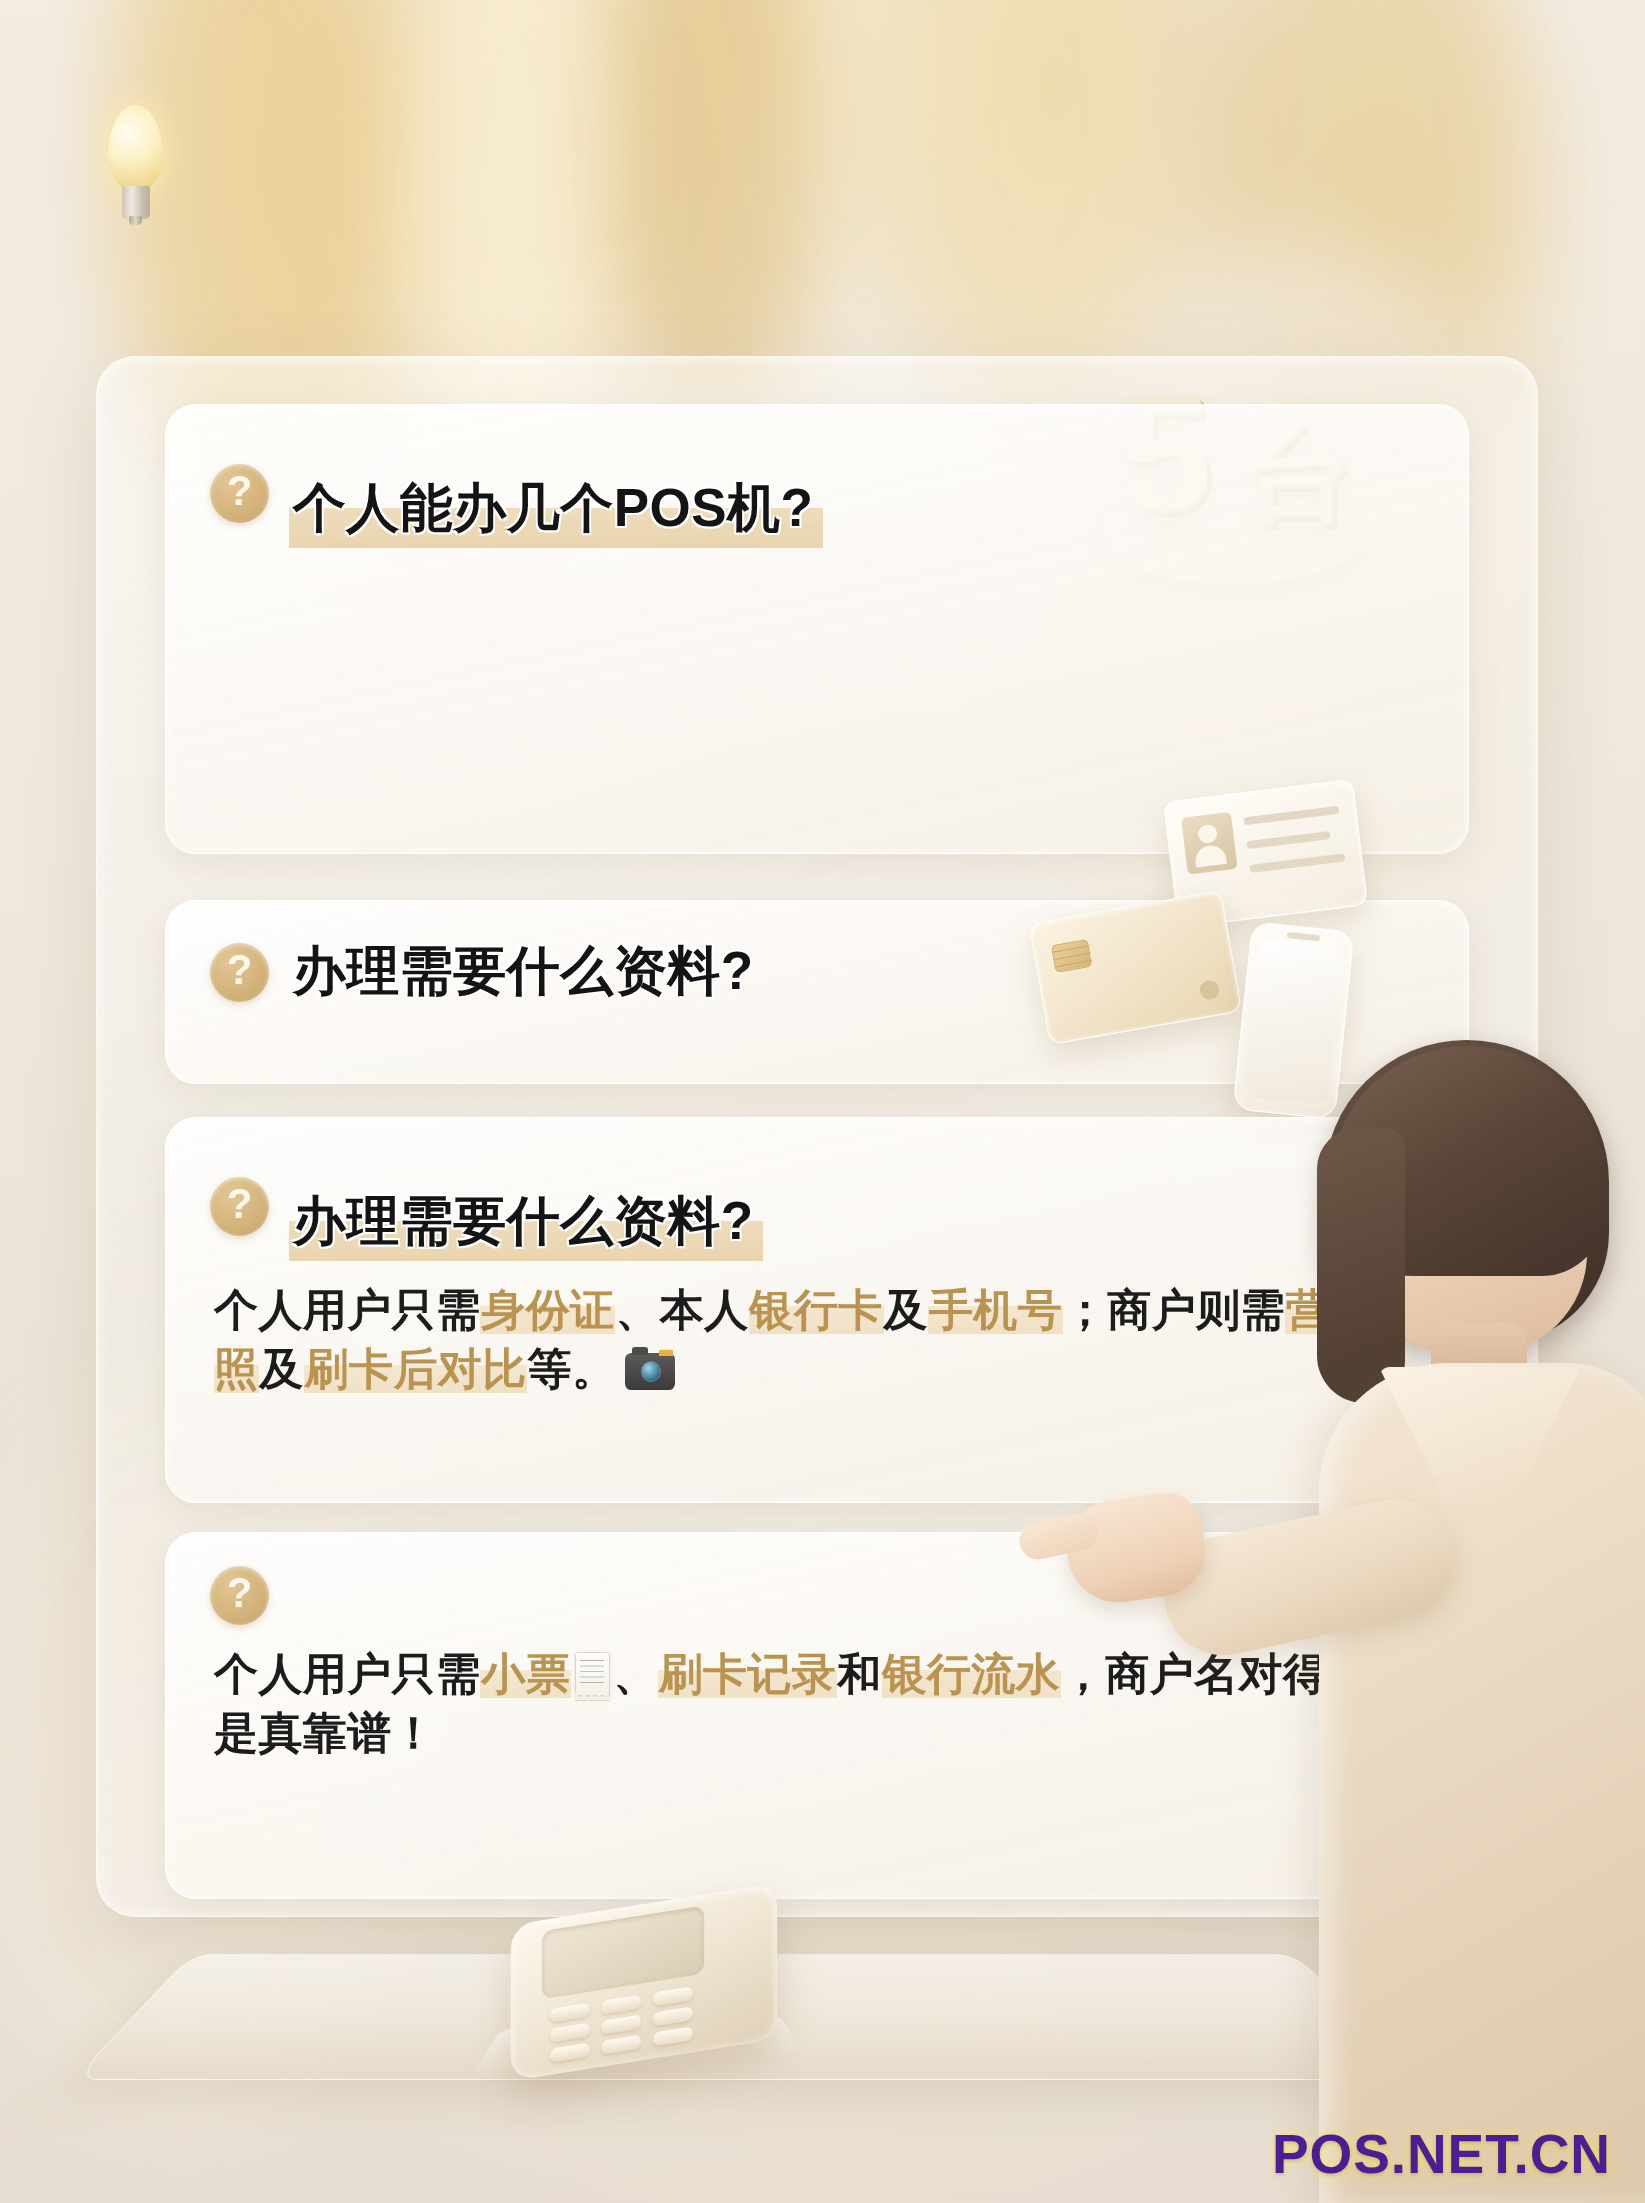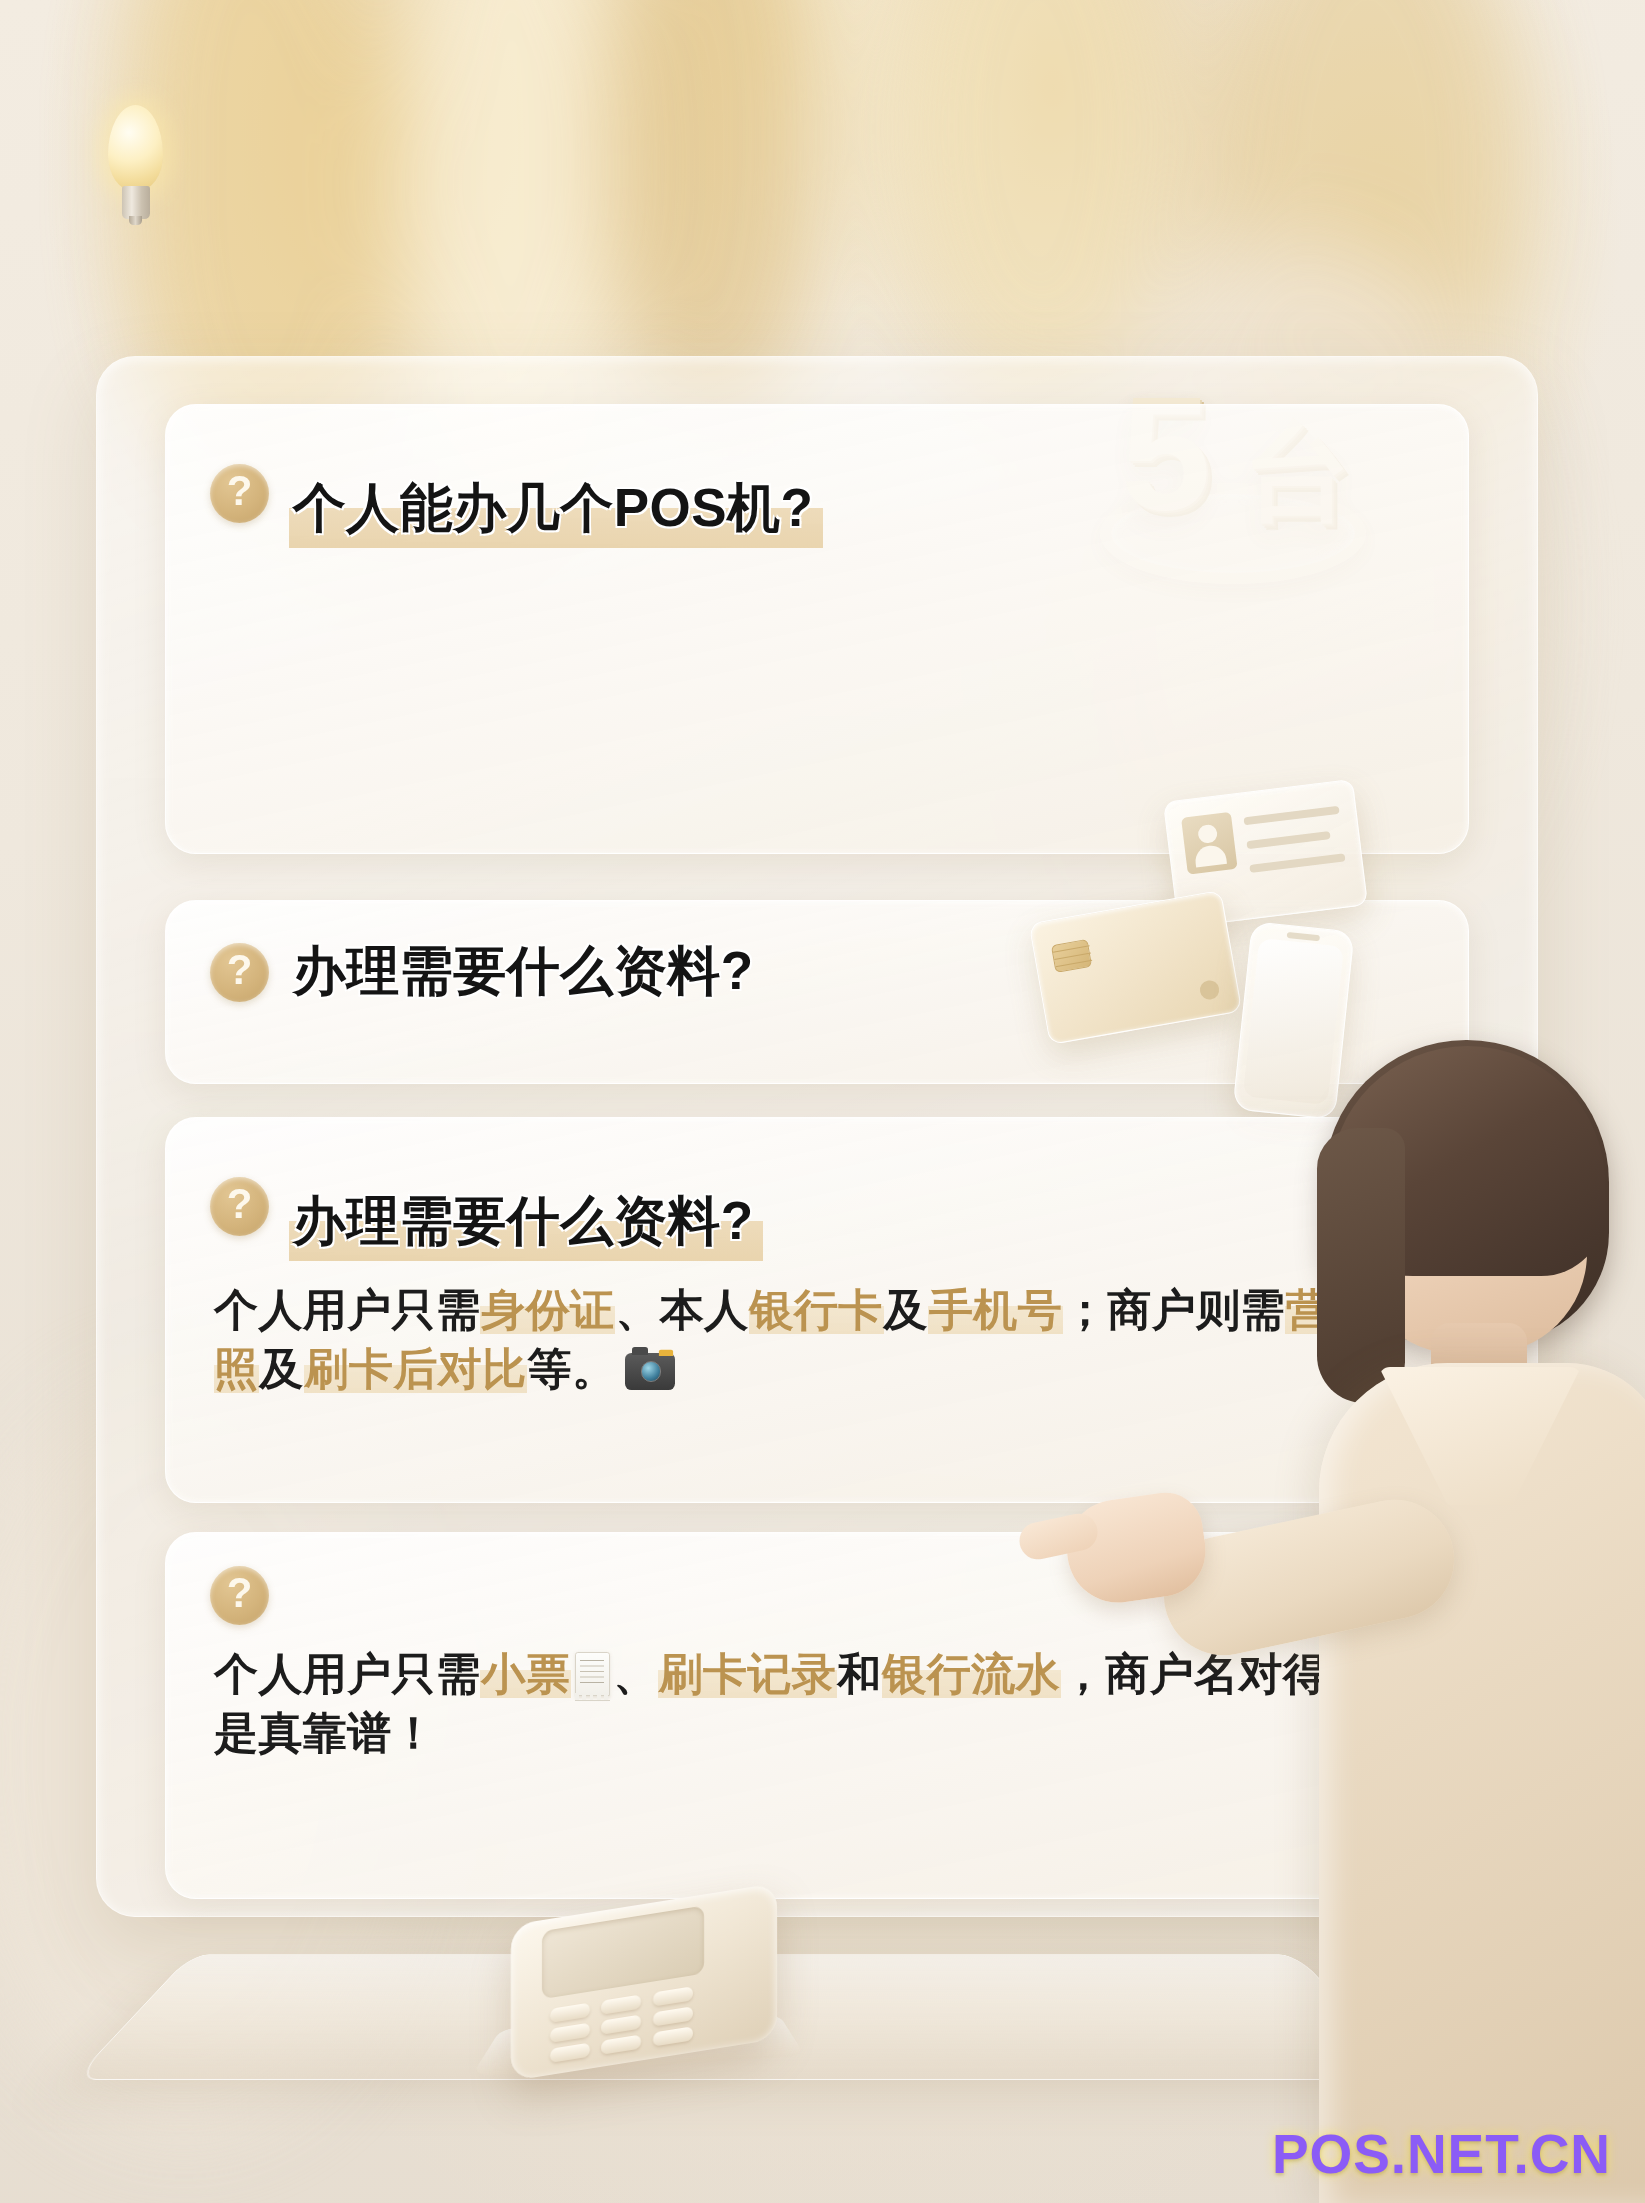--- a/index.html
+++ b/index.html
@@ -357,21 +357,21 @@
     transform: perspective(386px) rotateX(58deg) skewY(-6deg);
   }
 
   
   .watermark {
     position: absolute;
     right: 35px; bottom: 18.4px;
     font-size: 55px;
     font-weight: 700;
     letter-spacing: 0.9px;
-    color: #8b5cf6;
+    color: #4c1d95;
     text-shadow: 0 0 11px rgba(255,235,60,.65), 0 1.8px 3.7px rgba(120,100,30,.35);
   }
 </style>
 </head>
 <body>
 
 <div id="bg">
   <div id="bg-blurshapes">
     <span class="blob b1"></span>
       <span class="blob b2"></span>

